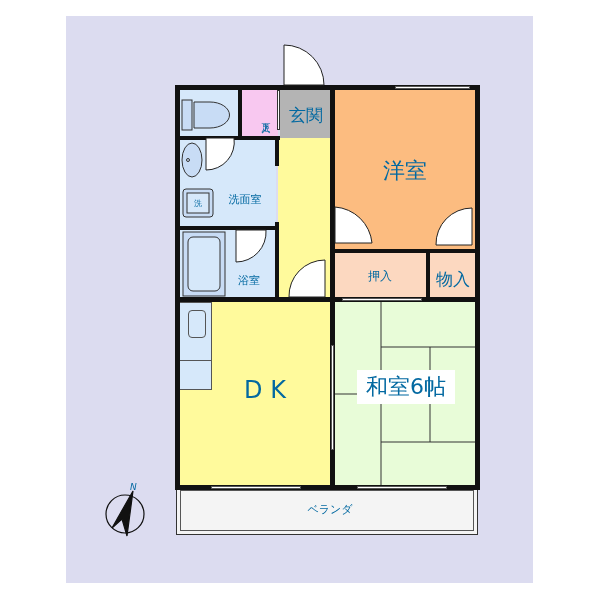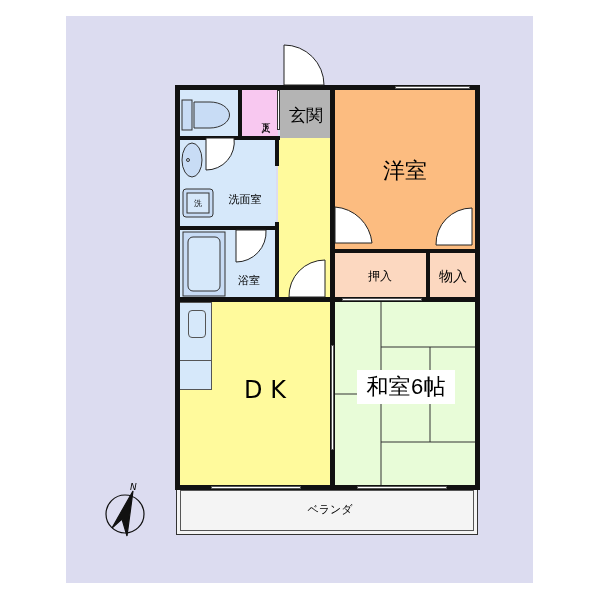--- a/index.html
+++ b/index.html
@@ -1,20 +1,20 @@
 <!DOCTYPE html>
 <html><head>
 <meta charset="utf-8">
 <style>
   html,body{margin:0;padding:0;background:#ffffff;}
   body{width:600px;height:600px;position:relative;overflow:hidden;font-family:"DejaVu Sans","Liberation Sans",sans-serif;}
   .panel{position:absolute;left:66px;top:16px;width:467px;height:567px;background:#dcdcf0;}
   .abs{position:absolute;box-sizing:border-box;}
   .wall{position:absolute;background:#111;}
-  .lbl{position:absolute;color:#000000;white-space:nowrap;text-align:center;}
+  .lbl{position:absolute;color:#0369a1;white-space:nowrap;text-align:center;}
   svg{position:absolute;overflow:visible;}
 </style>
 </head>
 <body>
 
 <div class="panel"></div>
 
 <div class="abs" style="left:176px;top:488px;width:302px;height:47px;background:#f4f4f4;border:1px solid #333;"></div>
 <div class="abs" style="left:180px;top:490px;width:294px;height:41px;border:1px solid #555;"></div>
 <div class="lbl" style="left:300px;top:502px;width:60px;font-size:11px;text-align:center;">ベランダ</div>
@@ -102,16 +102,16 @@
   </g>
 </svg>
 
 <div class="lbl" style="left:249px;top:96px;width:22px;font-size:9px;line-height:11px;writing-mode:vertical-rl;height:40px;">下足入</div>
 <div class="lbl" style="left:282px;top:104px;width:48px;font-size:17px;">玄関</div>
 <div class="lbl" style="left:188px;top:198px;width:20px;font-size:8px;">洗</div>
 <div class="lbl" style="left:222px;top:192px;width:46px;font-size:11px;font-family:Liberation Serif, serif;">洗面室</div>
 <div class="lbl" style="left:232px;top:273px;width:34px;font-size:11px;">浴室</div>
 <div class="lbl" style="left:365px;top:156px;width:80px;font-size:22px;">洋室</div>
 <div class="lbl" style="left:355px;top:268px;width:50px;font-size:12px;">押入</div>
-<div class="lbl" style="left:435px;top:268px;width:36px;font-size:14px;">物入</div>
+<div class="lbl" style="left:435px;top:268px;width:36px;font-size:17px;">物入</div>
 <div class="lbl" style="left:220px;top:376px;width:90px;font-size:24px;">D K</div>
-<div class="lbl" style="left:357px;top:370px;width:98px;background:#fff;font-size:22px;padding:2px 0;font-family:Liberation Mono, monospace;">和室6帖</div>
+<div class="lbl" style="left:357px;top:370px;width:98px;background:#fff;font-size:22px;padding:2px 0;">和室6帖</div>
 <div class="lbl" style="left:130px;top:482px;font-size:9px;font-style:italic;">N</div>
 
 </body></html>

